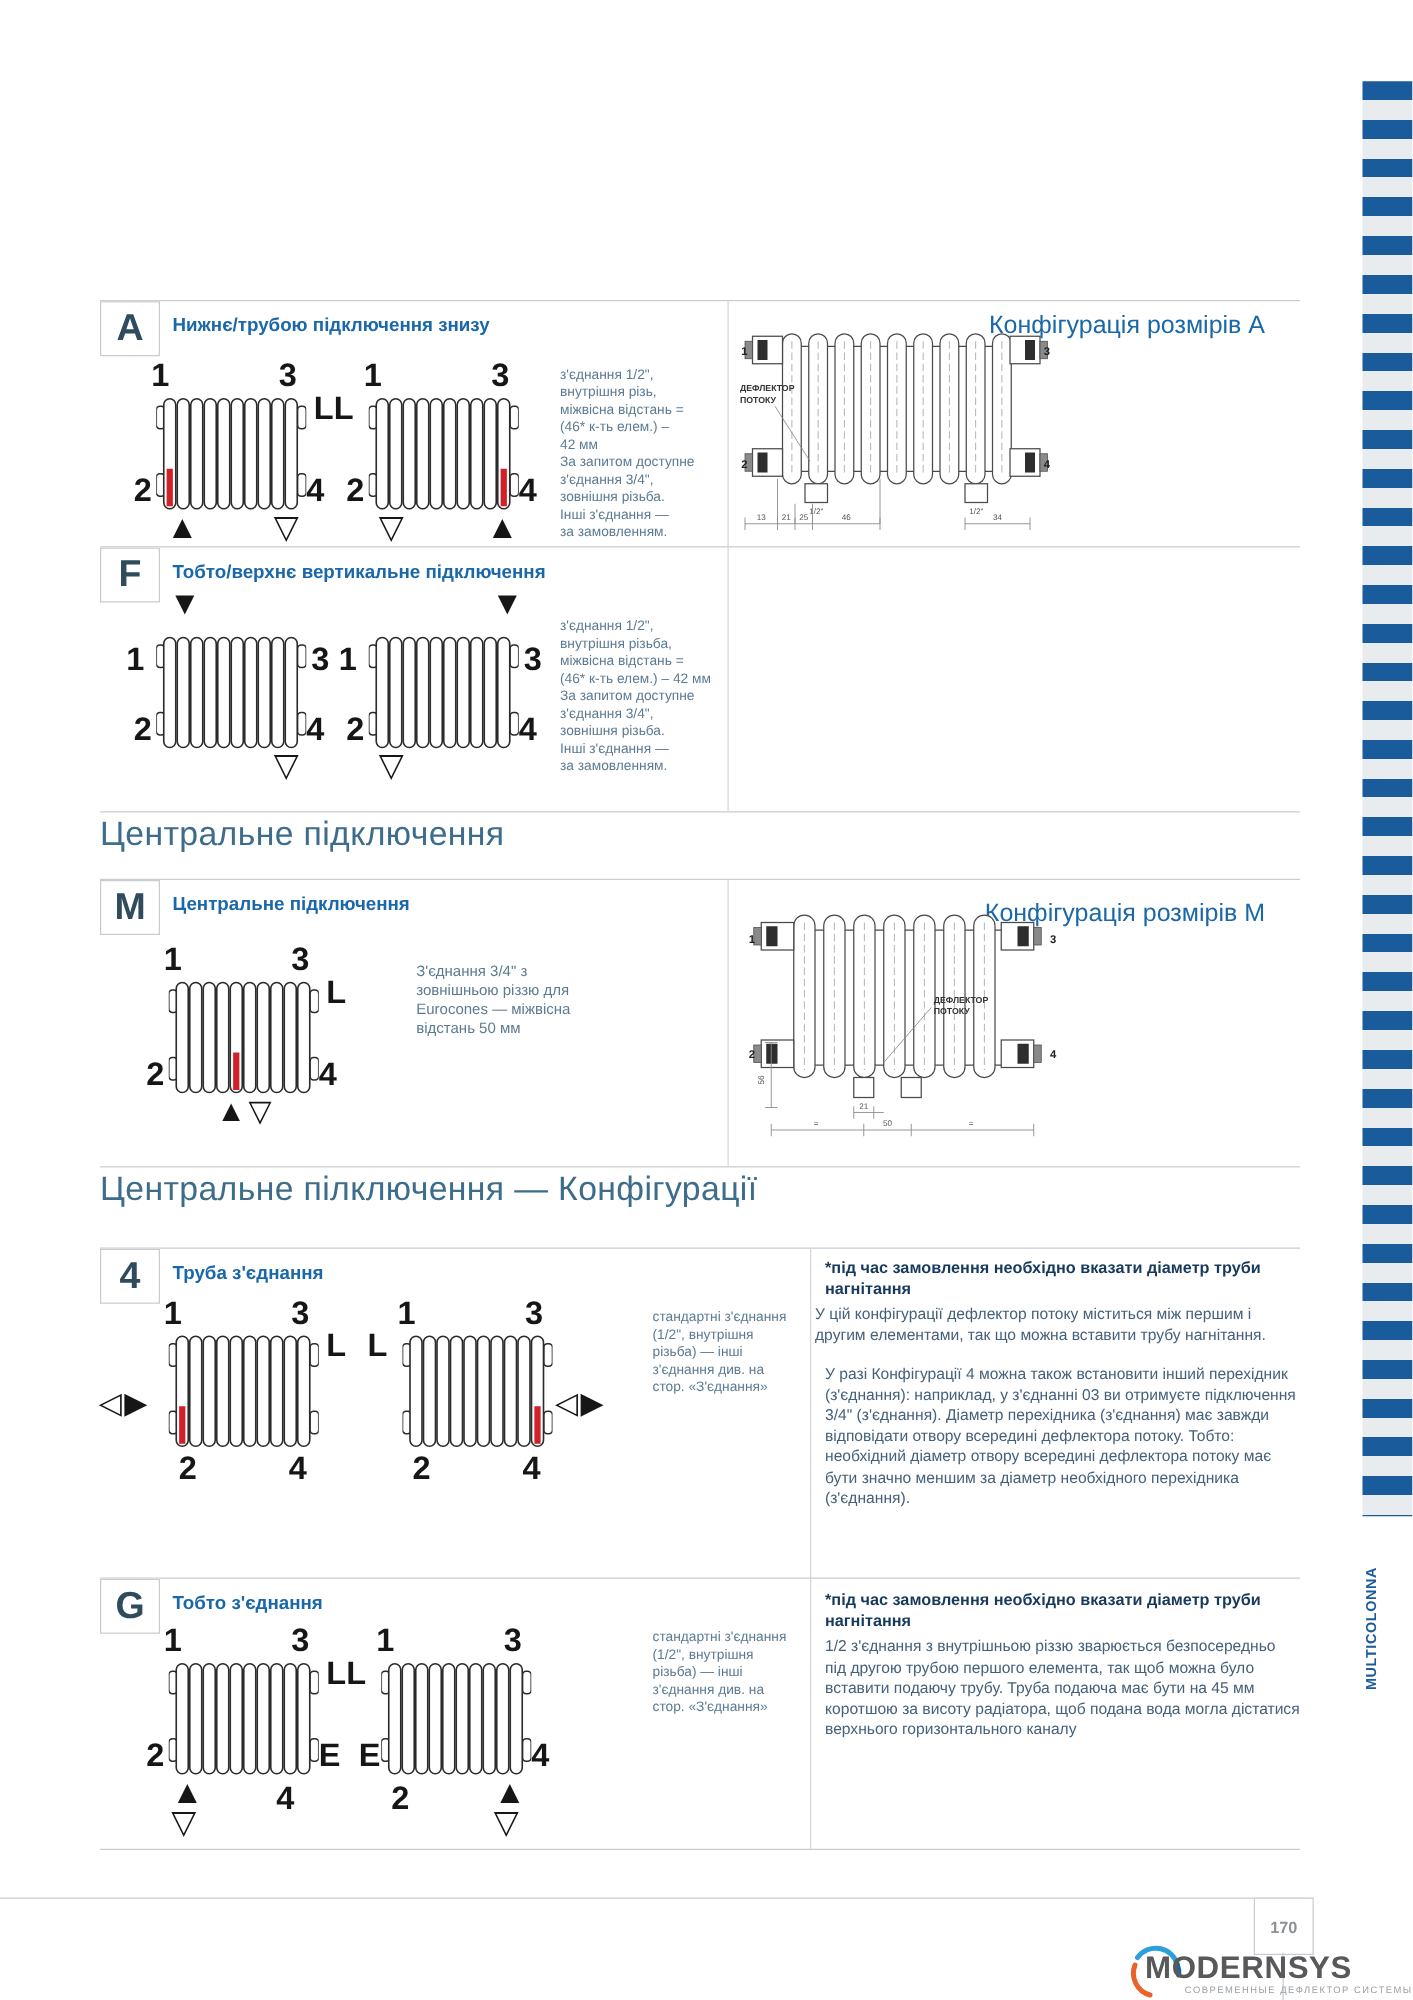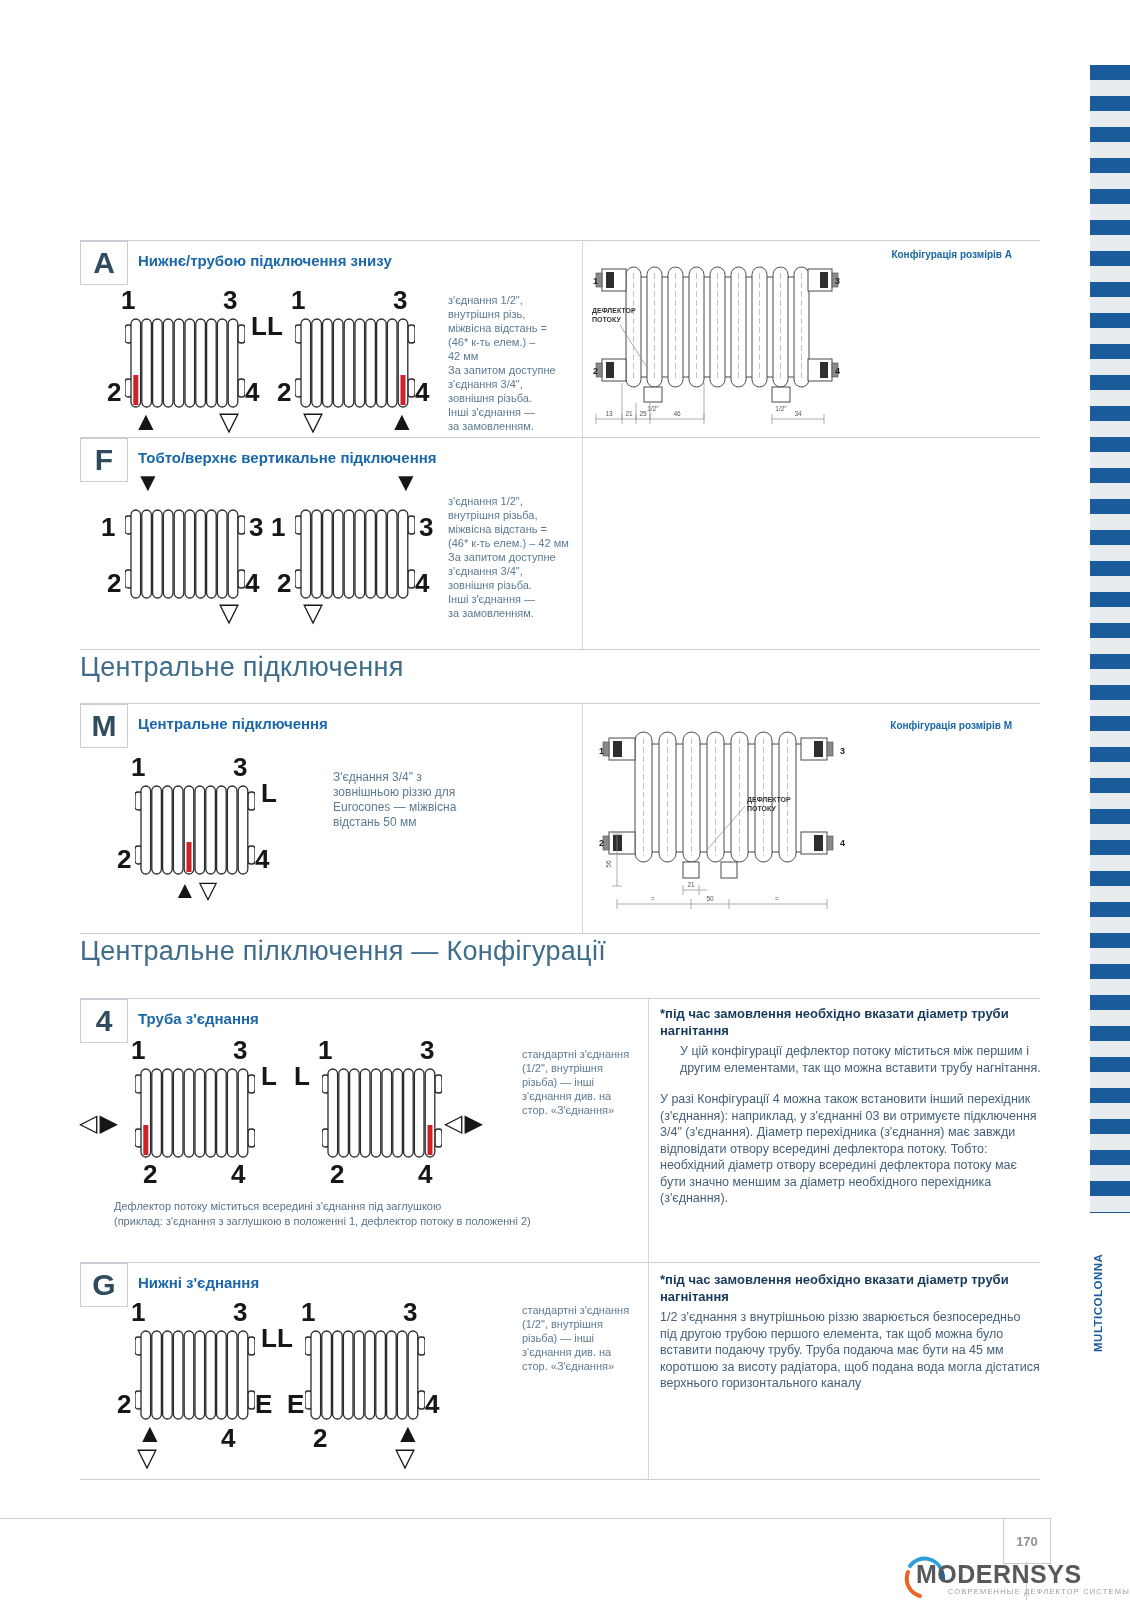--- a/index.html
+++ b/index.html
@@ -7,21 +7,21 @@
        font-family:"Liberation Sans","DejaVu Sans",sans-serif;color:#45617a;}
   .abs{position:absolute;}
   .row{position:absolute;left:80px;width:960px;}
   .b-top{border-top:1px solid #c9cdd1;}
   .b-bot{border-bottom:1px solid #c9cdd1;}
   .letterbox{position:absolute;left:0;top:0;width:46px;height:42px;background:#fff;
              border:1px solid #c9cdd1;display:flex;align-items:center;justify-content:center;
              font-size:30px;font-weight:bold;color:#2f4b5e;}
   .sec-title{position:absolute;left:58px;top:11px;font-size:15px;font-weight:bold;color:#1a67a9;}
   .cfg-title{position:absolute;right:28px;top:8px;width:310px;text-align:right;
-             font-size:10px;font-weight:bold;color:#1a67a9;}
+             font-size:20px;font-weight:normal;color:#1a67a9;}
   .note{position:absolute;font-size:11px;line-height:14px;color:#5c7b92;white-space:pre-line;}
   .note-m{font-size:12px;line-height:15px;}
   .warn{position:absolute;font-size:13px;line-height:17px;font-weight:bold;color:#17395c;}
   .para{position:absolute;font-size:12.5px;line-height:16.5px;color:#45617a;}
   .caption{position:absolute;font-size:11px;line-height:15px;color:#5a748a;white-space:pre-line;}
   .vdiv{position:absolute;top:0;bottom:0;width:1px;background:#d5d8da;}
   .bighead{position:absolute;left:80px;font-size:27px;font-weight:400;color:#3e6d8c;letter-spacing:.3px;}
   
   .rad{position:absolute;width:200px;height:185px;}
   .rad svg{position:absolute;left:40px;top:30px;}
@@ -410,31 +410,29 @@
       <span class="rad-label" style="left: 138px; top: 0px;">3</span>
       <span class="rad-label" style="left: 48px; top: 124px;">2</span>
       <span class="rad-label" style="left: 136px; top: 124px;">4</span>
       <span class="rad-arrow pair" style="left: 162px; top: 74px;">◁▶</span>
     </div>
   <div class="note" style="left:442px;top:48px;width:126px;">стандартні з'єднання
 (1/2", внутрішня
 різьба) — інші
 з'єднання див. на
 стор. «З'єднання»</div>
-  <div class="caption" style="left:34px;top:200px;width:520px;">Дефлектор потоку міститься всередині з'єднання під заглушкою
-(приклад: з'єднання з заглушкою в положенні 1, дефлектор потоку в положенні 2)</div>
   <div class="vdiv" style="left:568px;"></div>
   <div class="warn" style="left:580px;top:6px;width:370px;">*під час замовлення необхідно вказати діаметр труби нагнітання</div>
-  <div class="para" style="left:600px;top:44px;width:378px;">У цій конфігурації дефлектор потоку міститься між першим і другим елементами, так що можна вставити трубу нагнітання.</div>
+  <div class="para" style="left:572px;top:44px;width:378px;">У цій конфігурації дефлектор потоку міститься між першим і другим елементами, так що можна вставити трубу нагнітання.</div>
   <div class="para" style="left:580px;top:92px;width:380px;">У разі Конфігурації 4 можна також встановити інший перехідник (з'єднання): наприклад, у з'єднанні 03 ви отримуєте підключення 3/4" (з'єднання). Діаметр перехідника (з'єднання) має завжди відповідати отвору всередині дефлектора потоку. Тобто: необхідний діаметр отвору всередині дефлектора потоку має бути значно меншим за діаметр необхідного перехідника (з'єднання).</div>
 </div>
 
 <div class="row b-top b-bot" style="top:1262px;height:216px;">
   <div class="letterbox">G</div>
-  <div class="sec-title">Нижні з'єднання</div>
+  <div class="sec-title">Тобто з'єднання</div>
   <div class="rad" style="left:15px;top:36px;">
       <svg width="120" height="92" viewBox="0 0 120 92">
         <rect x="0" y="8" width="7" height="18" rx="3" class="tube"></rect>
         <rect x="0" y="62" width="7" height="18" rx="3" class="tube"></rect>
         <rect x="113" y="8" width="7" height="18" rx="3" class="tube"></rect>
         <rect x="113" y="62" width="7" height="18" rx="3" class="tube"></rect>
         <rect x="6" y="2" width="9.6" height="88" rx="4.8" class="tube"></rect>
         <rect x="16.8" y="2" width="9.6" height="88" rx="4.8" class="tube"></rect>
         <rect x="27.6" y="2" width="9.6" height="88" rx="4.8" class="tube"></rect>
         <rect x="38.400000000000006" y="2" width="9.6" height="88" rx="4.8" class="tube"></rect>

